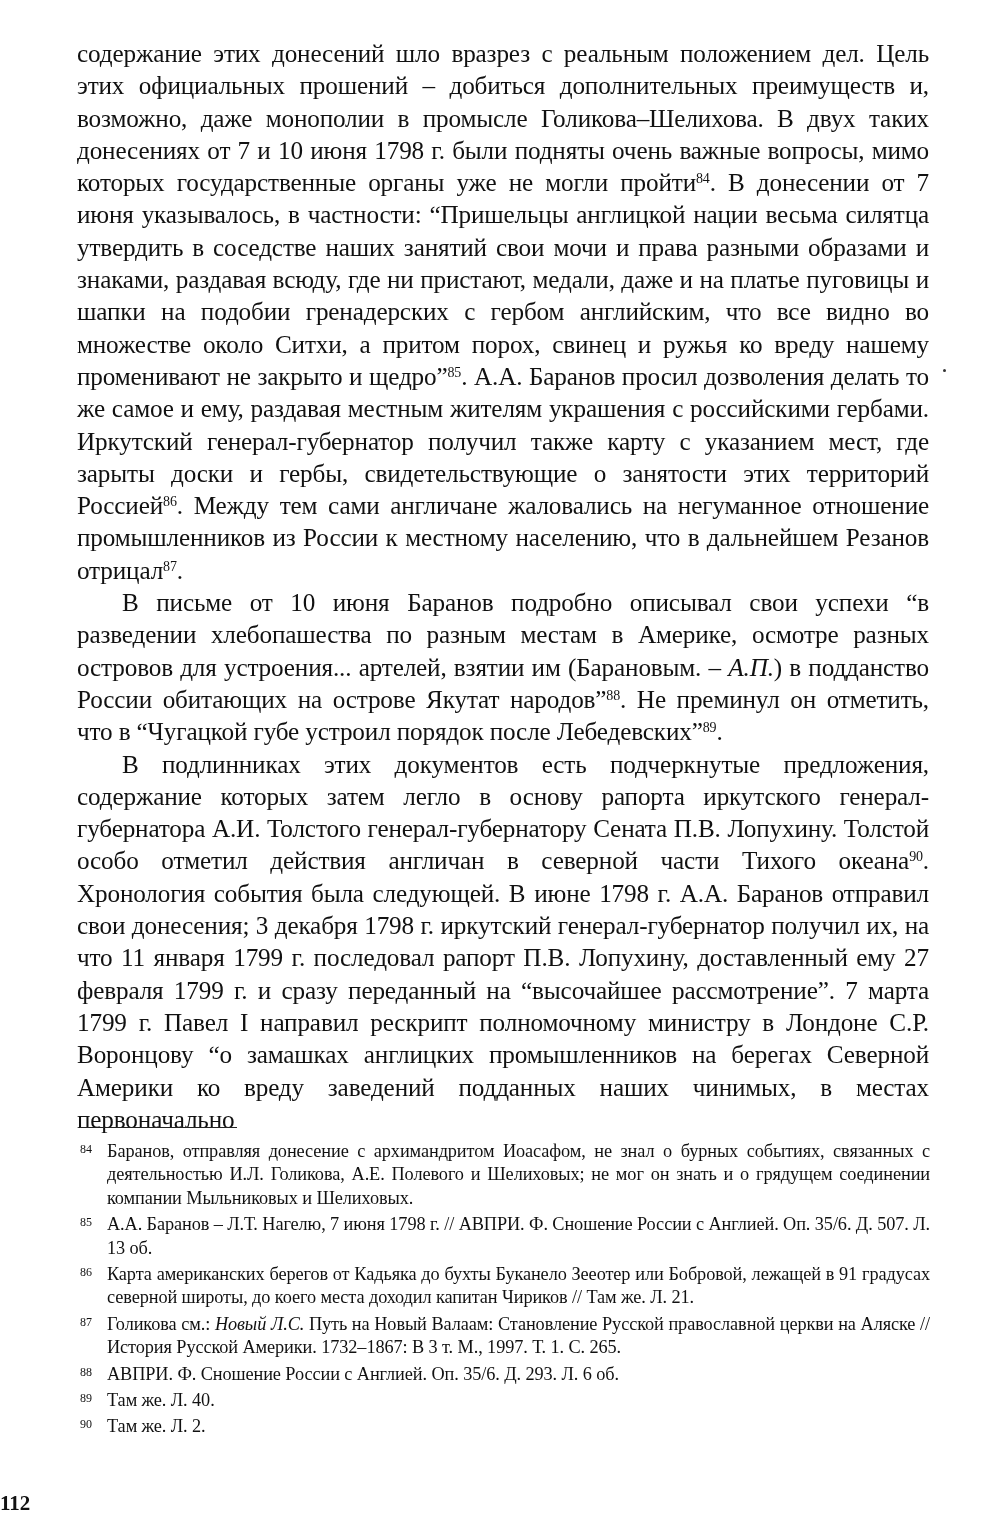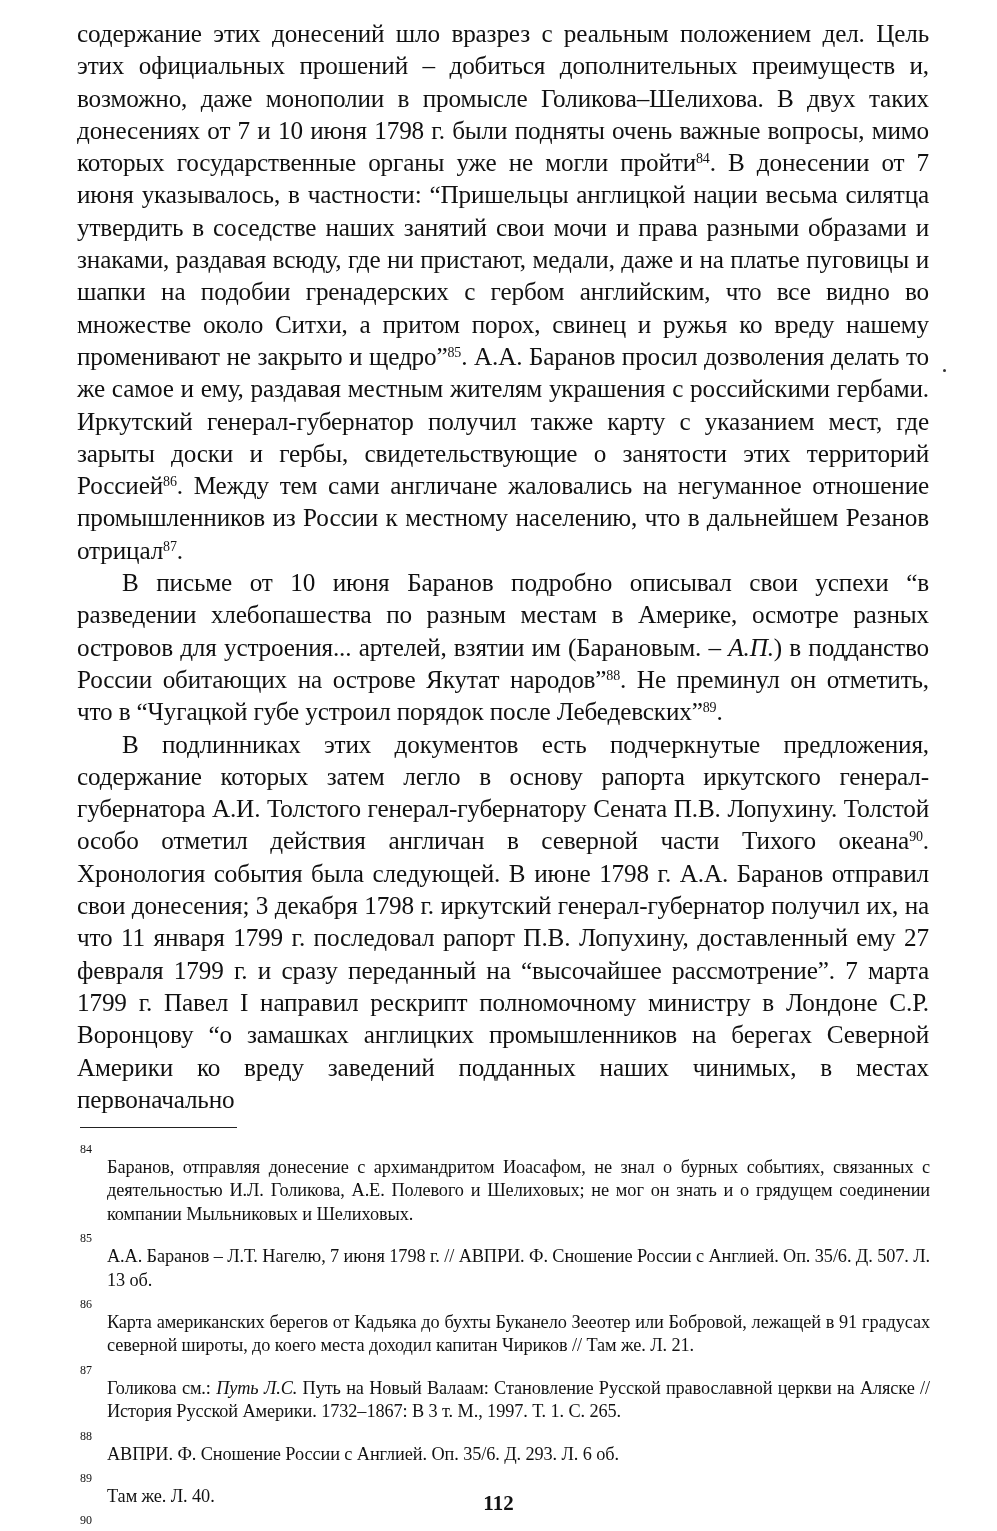--- a/index.html
+++ b/index.html
@@ -19,20 +19,21 @@
     position: absolute;
     left: 77px;
     top: 18px;
     width: 852px;
   }
   .body-text {
     font-size: 25.2px;
     line-height: 32.3px;
     text-align: justify;
     letter-spacing: -0.15px;
+    margin-top: 20px;
   }
   .body-text p {
     margin: 0;
   }
   .body-text p.indent {
     text-indent: 45px;
   }
   sup {
     font-size: 14px;
     line-height: 0;
@@ -62,31 +63,29 @@
     margin-bottom: 3px;
   }
   .fn-num {
     flex: 0 0 27px;
     font-size: 12px;
     line-height: 18px;
   }
   .fn-text {
     flex: 1;
     text-align: justify;
-    margin-top: 16px;
   }
   .fn-text em {
     font-style: italic;
   }
   .page-number {
     position: absolute;
     left: 0;
     width: 997px;
     top: 1491px;
-    text-align: center;
     font-size: 21px;
     font-weight: bold;
   }
   .stray-dot {
     position: absolute;
     left: 943px;
     top: 369px;
     width: 3px;
     height: 3px;
     background: #333;
@@ -116,21 +115,21 @@
     <div class="footnote">
       <span class="fn-num">85</span>
       <span class="fn-text"><span>А.А. Баранов – Л.Т. Нагелю, 7 июня 1798 г. // АВПРИ. Ф. Сношение России с Англией. Оп. 35/6. Д. 507. Л. 13 об.</span></span>
     </div>
     <div class="footnote">
       <span class="fn-num">86</span>
       <span class="fn-text"><span>Карта американских берегов от Кадьяка до бухты Буканело Зеeотер или Бобровой, лежащей в 91 градусах северной широты, до коего места доходил капитан Чириков // Там же. Л. 21.</span></span>
     </div>
     <div class="footnote">
       <span class="fn-num">87</span>
-      <span class="fn-text"><span>Голикова см.: </span><em>Путь Л.С.</em><span> Путь на Новый Валаам: Становление Русской православной церкви на Аляске // История Русской Америки. 1732–1867: В 3 т. М., 1997. Т. 1. С. 265.</span></span>
+      <span class="fn-text"><span>Голикова см.: </span><em>Новый Л.С.</em><span> Путь на Новый Валаам: Становление Русской православной церкви на Аляске // История Русской Америки. 1732–1867: В 3 т. М., 1997. Т. 1. С. 265.</span></span>
     </div>
     <div class="footnote">
       <span class="fn-num">88</span>
       <span class="fn-text"><span>АВПРИ. Ф. Сношение России с Англией. Оп. 35/6. Д. 293. Л. 6 об.</span></span>
     </div>
     <div class="footnote">
       <span class="fn-num">89</span>
       <span class="fn-text"><span>Там же. Л. 40.</span></span>
     </div>
     <div class="footnote">

